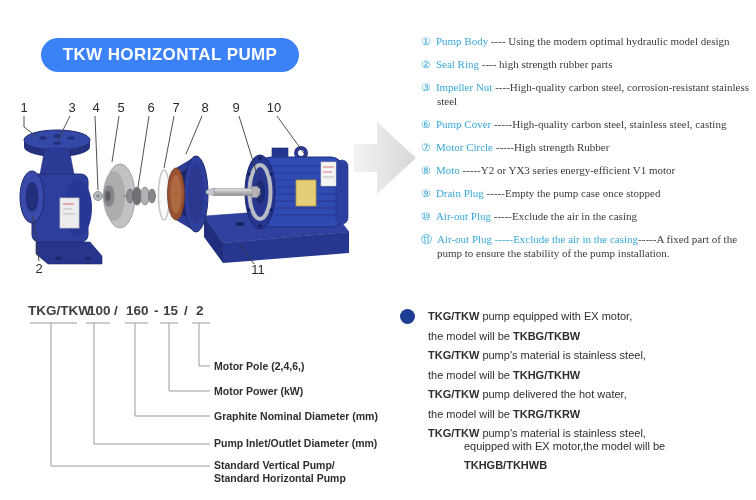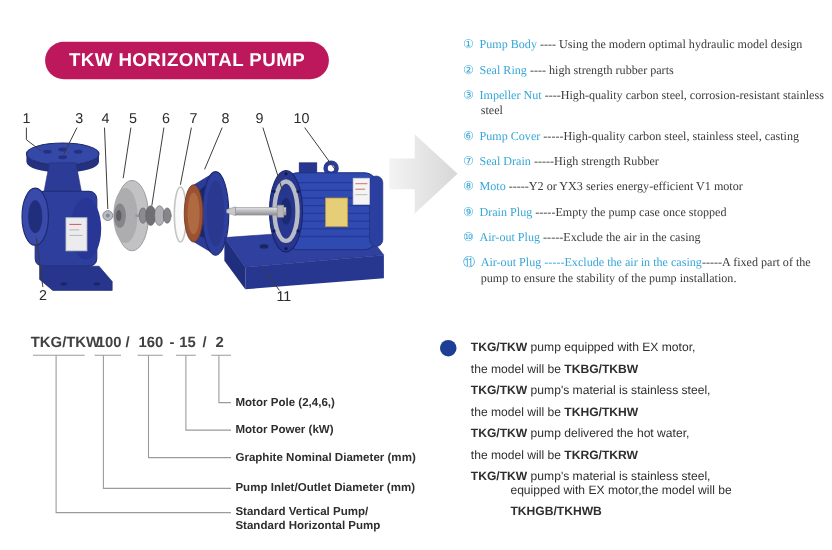--- a/index.html
+++ b/index.html
@@ -1,21 +1,21 @@
 <!DOCTYPE html>
 <html><head>
 <meta charset="utf-8">
 <style>
   html,body{margin:0;padding:0;background:#ffffff;}
   .page{position:relative;width:756px;height:500px;background:#fff;overflow:hidden;
         font-family:"Liberation Sans","DejaVu Sans",sans-serif;}
 
   
   .banner{position:absolute;left:41px;top:38px;width:258px;height:34px;
-          background:#be185d;border-radius:17px;display:flex;align-items:center;justify-content:center;}
+          background:#3b82f6;border-radius:17px;display:flex;align-items:center;justify-content:center;}
   .banner-text{color:#fff;font-weight:bold;font-size:17px;letter-spacing:.4px;}
 
   
   .parts-legend{position:absolute;left:421px;top:35px;width:334px;font-family:Liberation Serif, serif;}
   .part-item{font-size:11px;line-height:13.5px;margin-bottom:9.6px;
              padding-left:16px;text-indent:-16px;color:#3b3b3b;}
   .pnum{color:#38a7d8;margin-right:5px;}
   .pname{color:#38a7d8;}
   .pdesc{color:#3b3b3b;}
 
@@ -174,21 +174,21 @@
       <text x="31" y="177">2</text>
       <text x="250" y="178">11</text>
     </g>
   </svg>
 
   <div class="parts-legend">
     <div class="part-item"><span class="pnum">①</span><span class="pname">Pump Body</span><span class="pdesc"> ---- Using the modern optimal hydraulic model design</span></div>
     <div class="part-item"><span class="pnum">②</span><span class="pname">Seal Ring</span><span class="pdesc"> ---- high strength rubber parts</span></div>
     <div class="part-item"><span class="pnum">③</span><span class="pname">Impeller Nut</span><span class="pdesc"> ----High-quality carbon steel, corrosion-resistant stainless steel</span></div>
     <div class="part-item"><span class="pnum">⑥</span><span class="pname">Pump Cover</span><span class="pdesc"> -----High-quality carbon steel, stainless steel, casting</span></div>
-    <div class="part-item"><span class="pnum">⑦</span><span class="pname">Seal Drain</span><span class="pdesc"> -----High strength Rubber</span></div>
+    <div class="part-item"><span class="pnum">⑦</span><span class="pname">Motor Circle</span><span class="pdesc"> -----High strength Rubber</span></div>
     <div class="part-item"><span class="pnum">⑧</span><span class="pname">Moto</span><span class="pdesc"> -----Y2 or YX3 series energy-efficient V1 motor</span></div>
     <div class="part-item"><span class="pnum">⑨</span><span class="pname">Drain Plug</span><span class="pdesc"> -----Empty the pump case once stopped</span></div>
     <div class="part-item"><span class="pnum">⑩</span><span class="pname">Air-out Plug</span><span class="pdesc"> -----Exclude the air in the casing</span></div>
     <div class="part-item"><span class="pnum">⑪</span><span class="pname">Air-out Plug -----Exclude the air in the casing</span><span class="pdesc">-----A fixed part of the pump to ensure the stability of the pump installation.</span></div>
   </div>
 
   <span class="mc-seg" style="left:28px">TKG/TKW</span>
   <span class="mc-seg" style="left:88px">100</span>
   <span class="mc-seg" style="left:114px">/</span>
   <span class="mc-seg" style="left:126px">160</span>

